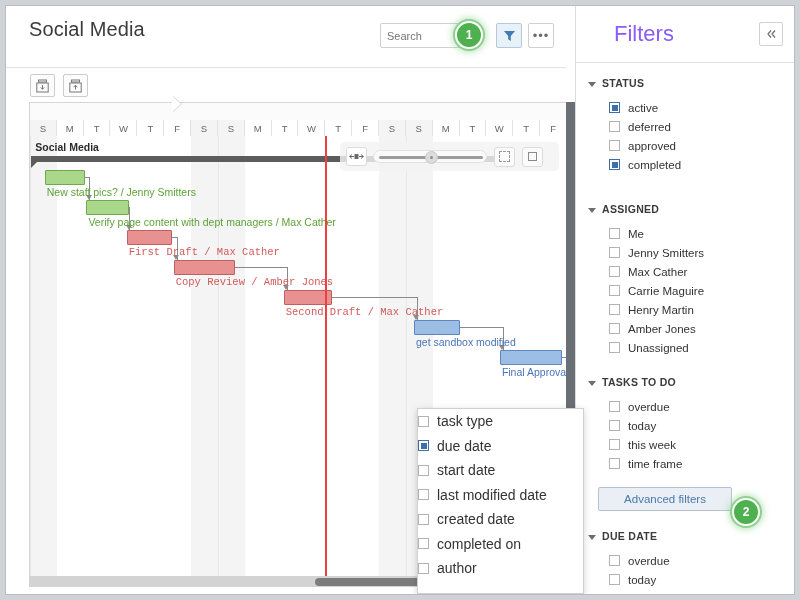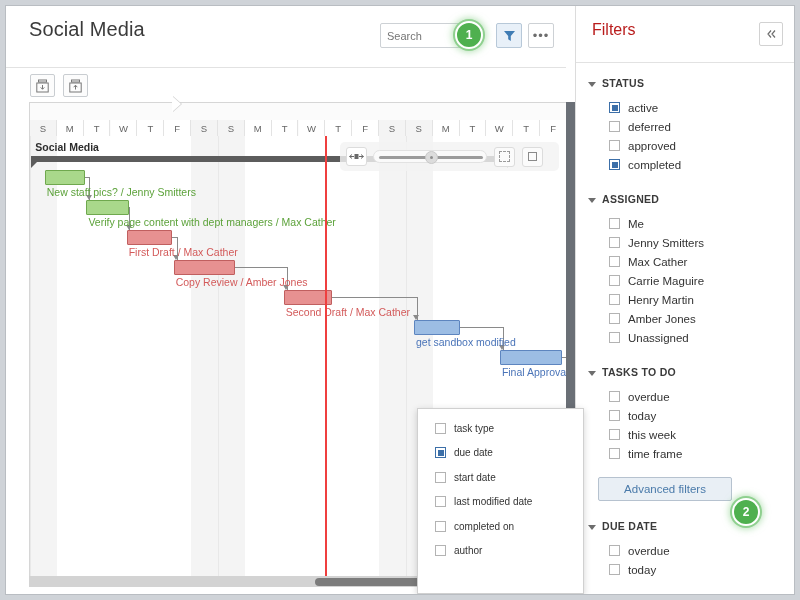--- a/index.html
+++ b/index.html
@@ -172,21 +172,21 @@
     position: absolute; height: 15px; z-index: 10;
     border-radius: 1px;
   }
   .task.green { background: #a9d88b; border: 1px solid #6fa84e; }
   .task.red   { background: #e79191; border: 1px solid #c05f5f; }
   .task.blue  { background: #9cbde4; border: 1px solid #5d85bf; }
   .task-label {
     position: absolute; font-size: 10.5px; white-space: nowrap; z-index: 10;
   }
   .lbl-green { color: #5ca23a; }
-  .lbl-red   { color: #d35a5a; }
+  .lbl-red   { color: #d35a5a; font-family: Liberation Mono, monospace; }
   .lbl-blue  { color: #4a74b8; }
 
   .link { position: absolute; background: #8a8a8a; z-index: 8; }
   .link.h { height: 1px; }
   .link.v { width: 1px; }
   .arrow {
     position: absolute; width: 0; height: 0; z-index: 9;
     border-left: 3.5px solid transparent;
     border-right: 3.5px solid transparent;
     border-top: 5px solid #8a8a8a;
@@ -260,22 +260,22 @@
     width: 219px; height: 588px;
     background: #fff;
     border-left: 1px solid #dcdcdc;
   }
   .sb-head {
     position: absolute; left: 0; top: 0;
     width: 219px; height: 57px;
     border-bottom: 1px solid #e2e2e2;
   }
   .sb-title {
-    position: absolute; left: 16px; top: 15px;
-    font-size: 16px; color: #b91c1c;
+    position: absolute; left: 38px; top: 15px;
+    font-size: 22px; color: #8b5cf6;
   }
   .collapse-btn {
     position: absolute; left: 183px; top: 16px;
     width: 24px; height: 24px;
     border: 1px solid #d2d2d2; border-radius: 2px;
     background: #fff;
     display: flex; align-items: center; justify-content: center;
     font-size: 12px; color: #6d6d6d;
   }
   .sb-body {
@@ -319,23 +319,23 @@
 
   
   .popup {
     position: absolute; left: 411px; top: 402px;
     width: 167px; height: 186px;
     background: #fff; border: 1px solid #d0d0d0;
     box-shadow: 0 2px 7px rgba(0,0,0,.18);
     z-index: 30;
   }
   .popup-row {
-    position: relative; margin-left: 17px; height: 24.5px;
-    font-size: 10px; color: #333;
-    display: flex; align-items: flex-end;
+    position: relative; height: 24.5px;
+    font-size: 14px; color: #333;
+    display: flex; align-items: center;
   }
   .popup-tail {
     position: absolute; left: 166px; top: 90px;
     width: 0; height: 0; z-index: 31;
     border-top: 8px solid transparent;
     border-bottom: 8px solid transparent;
     border-left: 9px solid #fff;
     filter: drop-shadow(1px 0 0 #d0d0d0);
   }
 </style>
@@ -497,20 +497,24 @@
         <div class="popup-row">
           <span class="chk"></span>
           <span>start date</span>
         </div>
         <div class="popup-row">
           <span class="chk"></span>
           <span>last modified date</span>
         </div>
         <div class="popup-row">
           <span class="chk"></span>
+          <span>created date</span>
+        </div>
+        <div class="popup-row">
+          <span class="chk"></span>
           <span>completed on</span>
         </div>
         <div class="popup-row">
           <span class="chk"></span>
           <span>author</span>
         </div>
       </div>
   <div class="popup-tail"></div>
 
   <div class="sidebar">
@@ -533,21 +537,21 @@
             <span>deferred</span>
           </div>
           <div class="chk-row">
             <span class="chk"></span>
             <span>approved</span>
           </div>
           <div class="chk-row">
             <span class="chk on"></span>
             <span>completed</span>
           </div>
-          <div class="sec-head" style="margin-top: 19px; margin-bottom: 9px;"><span class="caret"></span><span>ASSIGNED</span></div>
+          <div class="sec-head" style="margin-top: 29px; margin-bottom: 9px;"><span class="caret"></span><span>ASSIGNED</span></div>
           <div class="chk-row">
             <span class="chk"></span>
             <span>Me</span>
           </div>
           <div class="chk-row">
             <span class="chk"></span>
             <span>Jenny Smitters</span>
           </div>
           <div class="chk-row">
             <span class="chk"></span>

